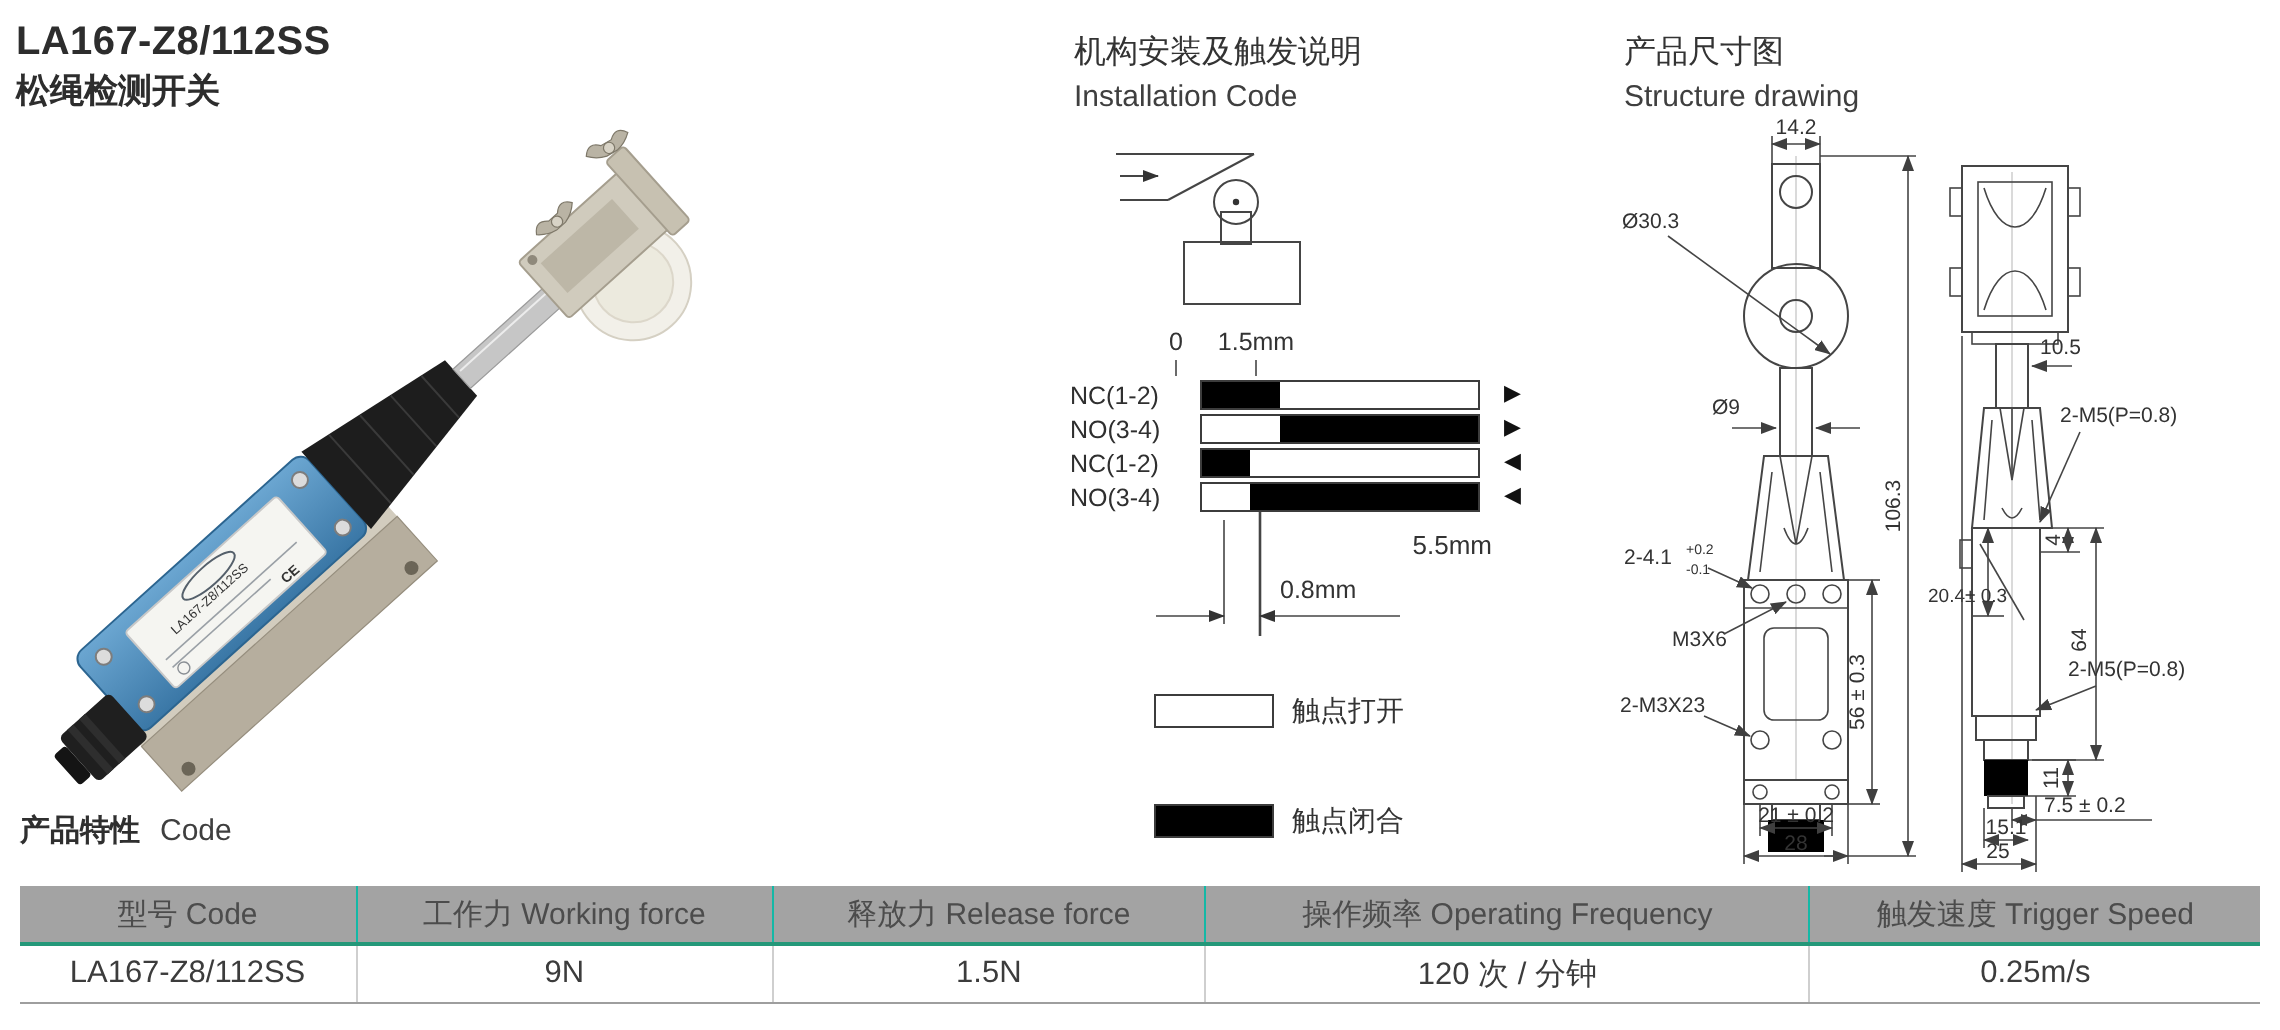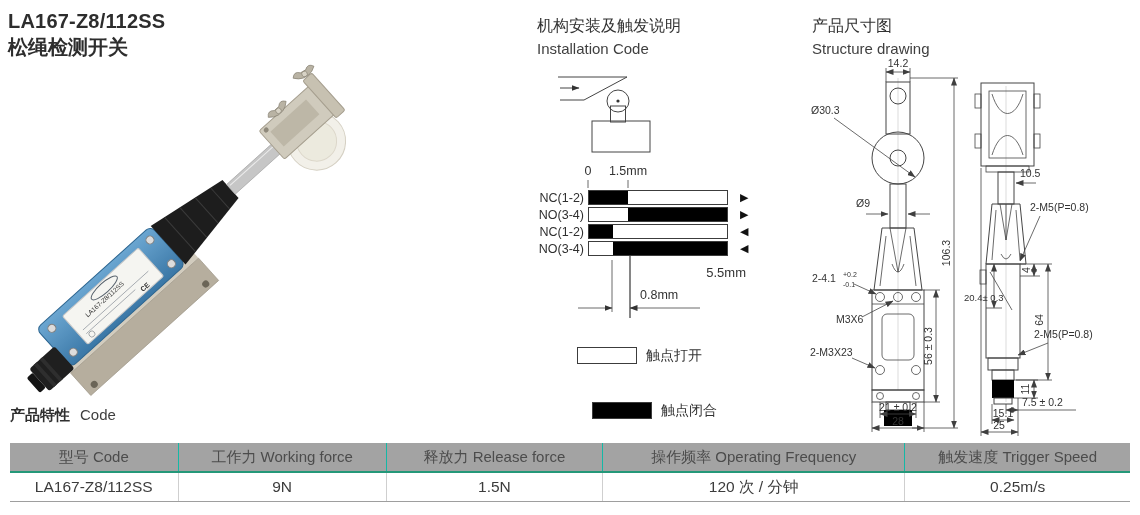--- a/index.html
+++ b/index.html
@@ -1,27 +1,27 @@
 <!DOCTYPE html>
 <html><head>
 <meta charset="utf-8">
 <style>
   html,body{margin:0;padding:0;background:#fff;}
   #page{position:relative;width:1140px;height:515px;background:#ffffff;overflow:hidden;
         font-family:"Liberation Sans","DejaVu Sans",sans-serif;color:#3a3a3a;border-radius:10px;}
   .abs{position:absolute;}
   
   .title1{left:8px;top:10px;font-size:20px;font-weight:700;color:#2d2d2d;letter-spacing:.2px;}
-  .title2{left:8px;top:34px;font-size:20px;font-weight:700;color:#2d2d2d;}
+  .title2{left:8px;top:34px;font-size:17px;font-weight:700;color:#2d2d2d;}
   .sec-zh{font-size:16px;font-weight:400;color:#333;}
   .sec-en{font-size:15px;color:#3f3f3f;margin-top:3px;}
   
   #timing-rows{left:535px;top:189px;}
   .trow{display:flex;align-items:center;height:17px;}
-  .tlabel{width:49px;text-align:right;padding-right:4px;font-size:12.5px;color:#2f2f2f;white-space:nowrap;}
+  .tlabel{width:49px;padding-right:16px;font-size:12.5px;color:#2f2f2f;white-space:nowrap;}
   .tbar{width:140px;height:15px;border:1px solid #3c3c3c;box-sizing:border-box;display:flex;background:#fff;}
   .tbar span{display:block;height:100%;}
   .tarrow{margin-left:12px;font-size:11px;color:#111;line-height:15px;}
   
   .lg-row{display:flex;align-items:center;height:17px;}
   .lg-swatch{width:58px;height:15px;border:1px solid #3c3c3c;box-sizing:content-box;}
   .lg-label{margin-left:9px;font-size:14px;color:#333;}
   
   .spec-caption{left:10px;top:406px;display:flex;align-items:baseline;}
   .spec-caption .zh{font-size:15px;font-weight:700;color:#2f2f2f;}
@@ -188,21 +188,21 @@
           <span style="width: 82.9091%; background: rgb(0, 0, 0);"></span>
         </div>
         <div class="tarrow">◀</div>
       </div>
     </div>
 
   <div class="abs lg-row" style="left:577px;top:347px;text-align:right;">
     <div class="lg-swatch" style="background: rgb(255, 255, 255);"></div>
     <div class="lg-label">触点打开</div>
   </div>
-  <div class="abs lg-row" style="left:577px;top:402px;margin-left:15px;">
+  <div class="abs lg-row" style="left:577px;top:402px;">
     <div class="lg-swatch" style="background: rgb(0, 0, 0);"></div>
     <div class="lg-label">触点闭合</div>
   </div>
 
   <div class="abs" style="left:812px;top:16px;">
     <div class="sec-zh">产品尺寸图</div>
     <div class="sec-en">Structure drawing</div>
   </div>
 
   <svg class="abs" style="left:810px;top:58px;" width="155" height="390" viewBox="0 0 155 390">

